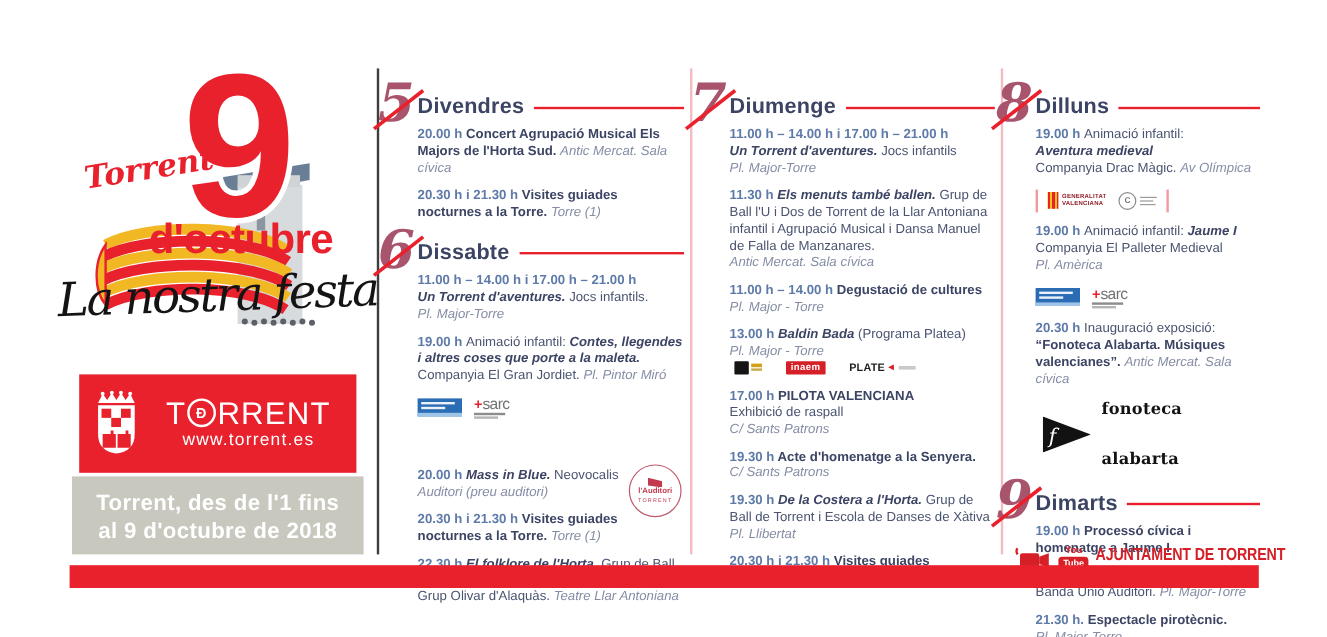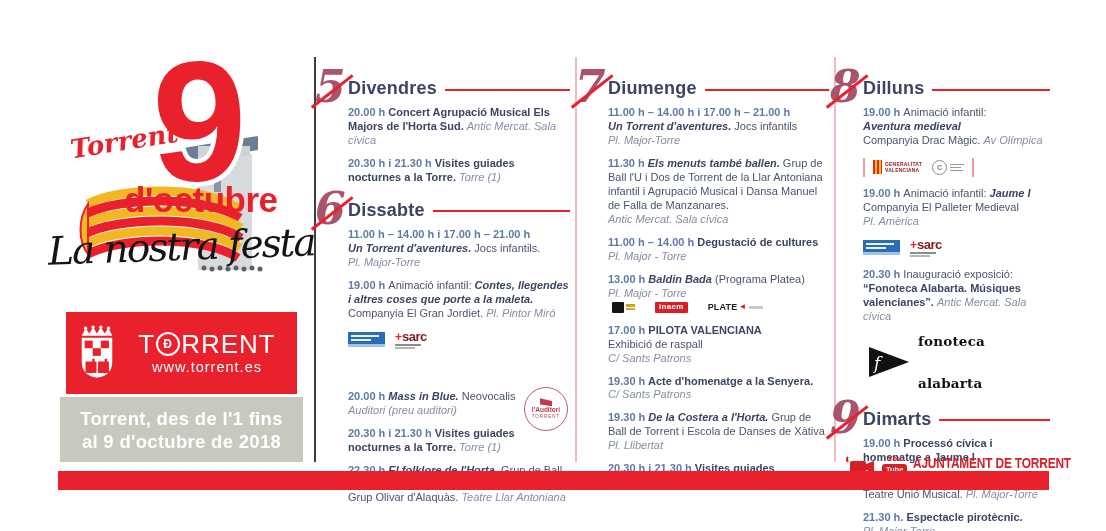--- a/index.html
+++ b/index.html
@@ -69,21 +69,21 @@
 
   .logo-dipva{display:inline-block;width:37px;height:15px;background:#2a6db5;position:relative;}
   .logo-dipva .dv-line{position:absolute;left:3px;height:2px;background:#fff;opacity:.9;}
   .logo-dipva .dv-l1{top:3px;width:28px;}
   .logo-dipva .dv-l2{top:7px;width:20px;}
   .logo-dipva .dv-strip{position:absolute;left:0;bottom:0;width:100%;height:3px;background:#9ec4e8;}
 
   .logo-sarc{display:inline-flex;flex-direction:column;line-height:1;}
   .sarc-top{display:flex;align-items:baseline;}
   .sarc-plus{color:#e8212d;font-weight:bold;font-size:12px;}
-  .sarc-name{color:#7f1d1d;font-weight:bold;font-size:13px;letter-spacing:-.5px;}
+  .sarc-name{color:#737373;font-weight:normal;font-size:13px;letter-spacing:-.5px;}
   .sarc-sub{margin-top:1px;}
   .sarc-sub i{display:block;height:2px;background:#8c8c8c;margin-bottom:1px;}
   .sarc-sub i:first-child{width:26px;}
   .sarc-sub i:last-child{width:20px;background:#b5b5b5;}
 
   .logo-gva{display:inline-flex;align-items:center;gap:3px;}
   .gva-flag{width:9px;height:14px;background:repeating-linear-gradient(90deg,#e8212d 0 2px,#f5c518 2px 4px);}
   .gva-txt{display:flex;flex-direction:column;font-size:5px;font-weight:bold;color:#8f1d24;line-height:6px;letter-spacing:.2px;}
 
   .logo-ivc{display:inline-flex;align-items:center;gap:3px;}
@@ -329,21 +329,21 @@
             </span>
           </span>
         </div></section>
       <section class="day">
         <span class="day-num">9<i></i></span>
         <div class="day-title-row">
           <h2 class="day-title">Dimarts</h2>
           <span class="day-line"></span>
         </div>
         <p class="event"><span class="seg-time">19.00 h </span><span class="seg-b">Processó cívica i homenatge a Jaume I</span></p>
-        <p class="event"><span class="seg-time">20.30 h </span><span class="seg-b">Concert extraordinari. </span><span class="seg-r">Teatre Unió Musical. </span><span class="seg-i">Pl. Major-Torre</span></p>
+        <p class="event"><span class="seg-time">20.30 h </span><span class="seg-b">Concert extraordinari. </span><span class="seg-r">Banda Unió Auditori. </span><span class="seg-i">Pl. Major-Torre</span></p>
         <p class="event"><span class="seg-time">21.30 h. </span><span class="seg-b">Espectacle pirotècnic.</span><br><span class="seg-i">Pl. Major-Torre</span></p>
       </section>
     </section>
 
   <div class="media-footer">
     <svg width="30" height="22" viewBox="0 0 30 22">
       <path d="M2 2 q-2 2 0 5" stroke="#d62027" stroke-width="2" fill="none"></path>
       <rect x="4" y="6" width="16" height="12" rx="2" fill="#d62027"></rect>
       <polygon points="20,9 28,6 28,18 20,15" fill="#d62027"></polygon>
     </svg>

